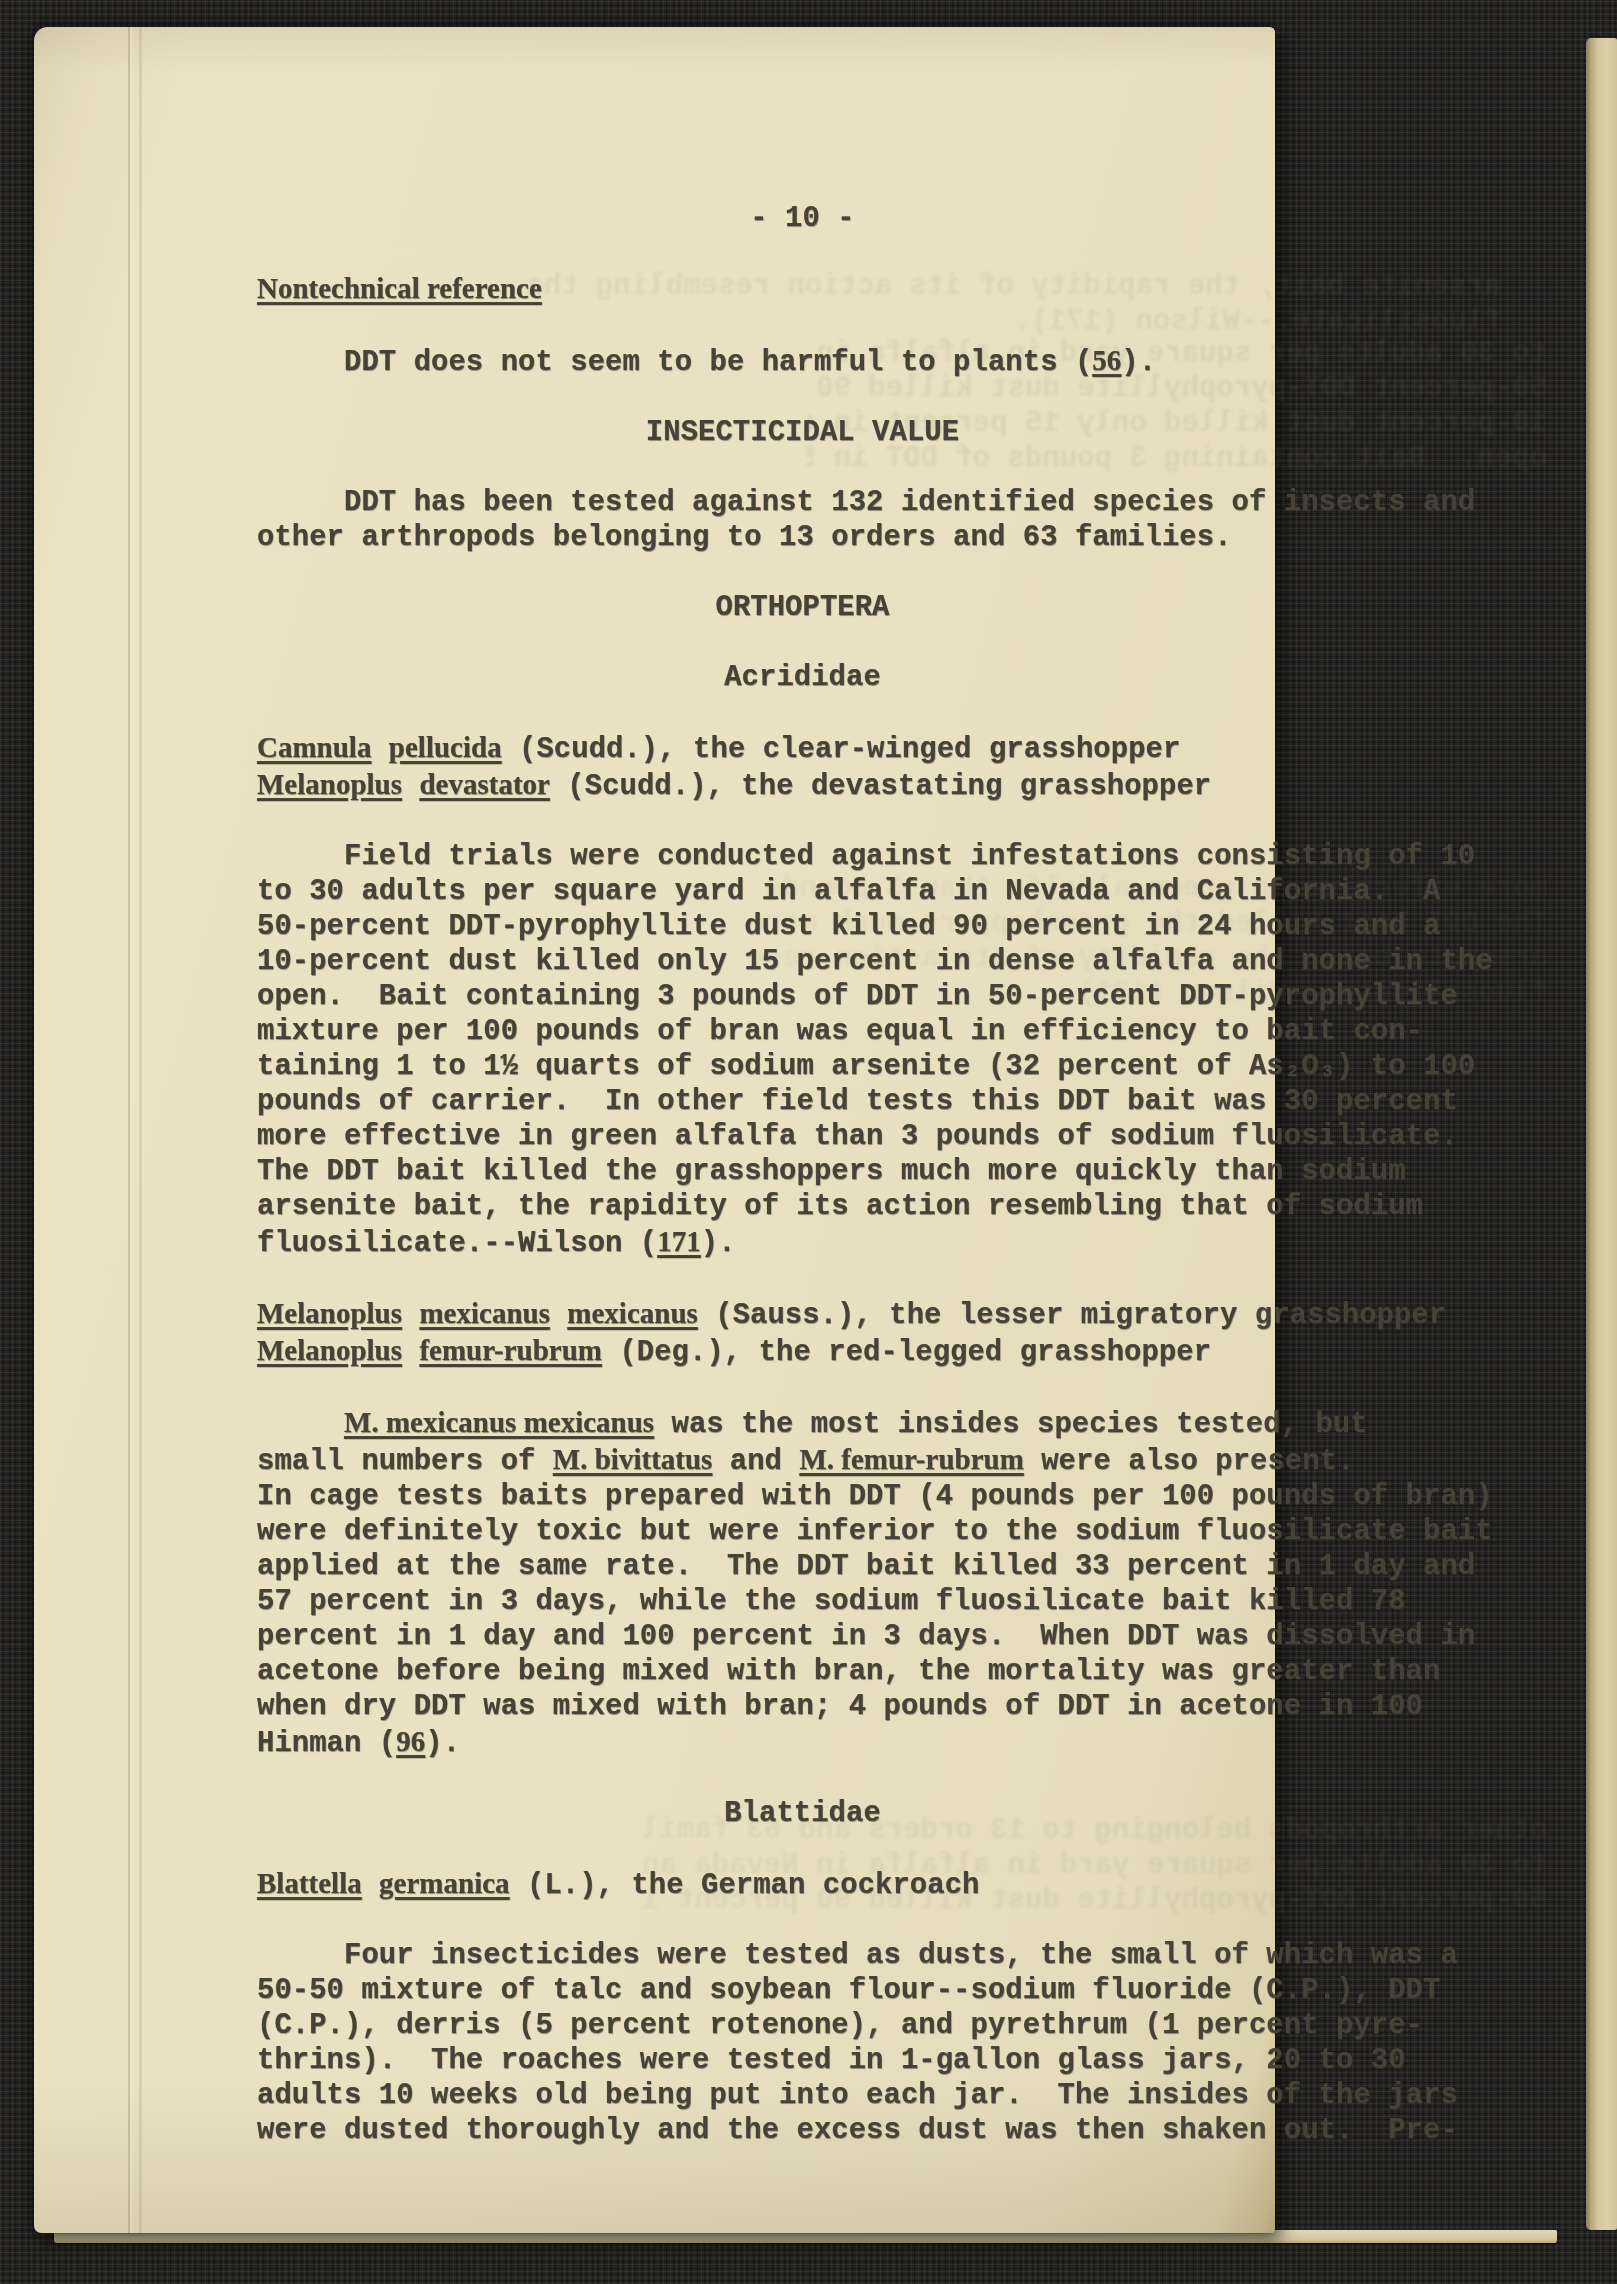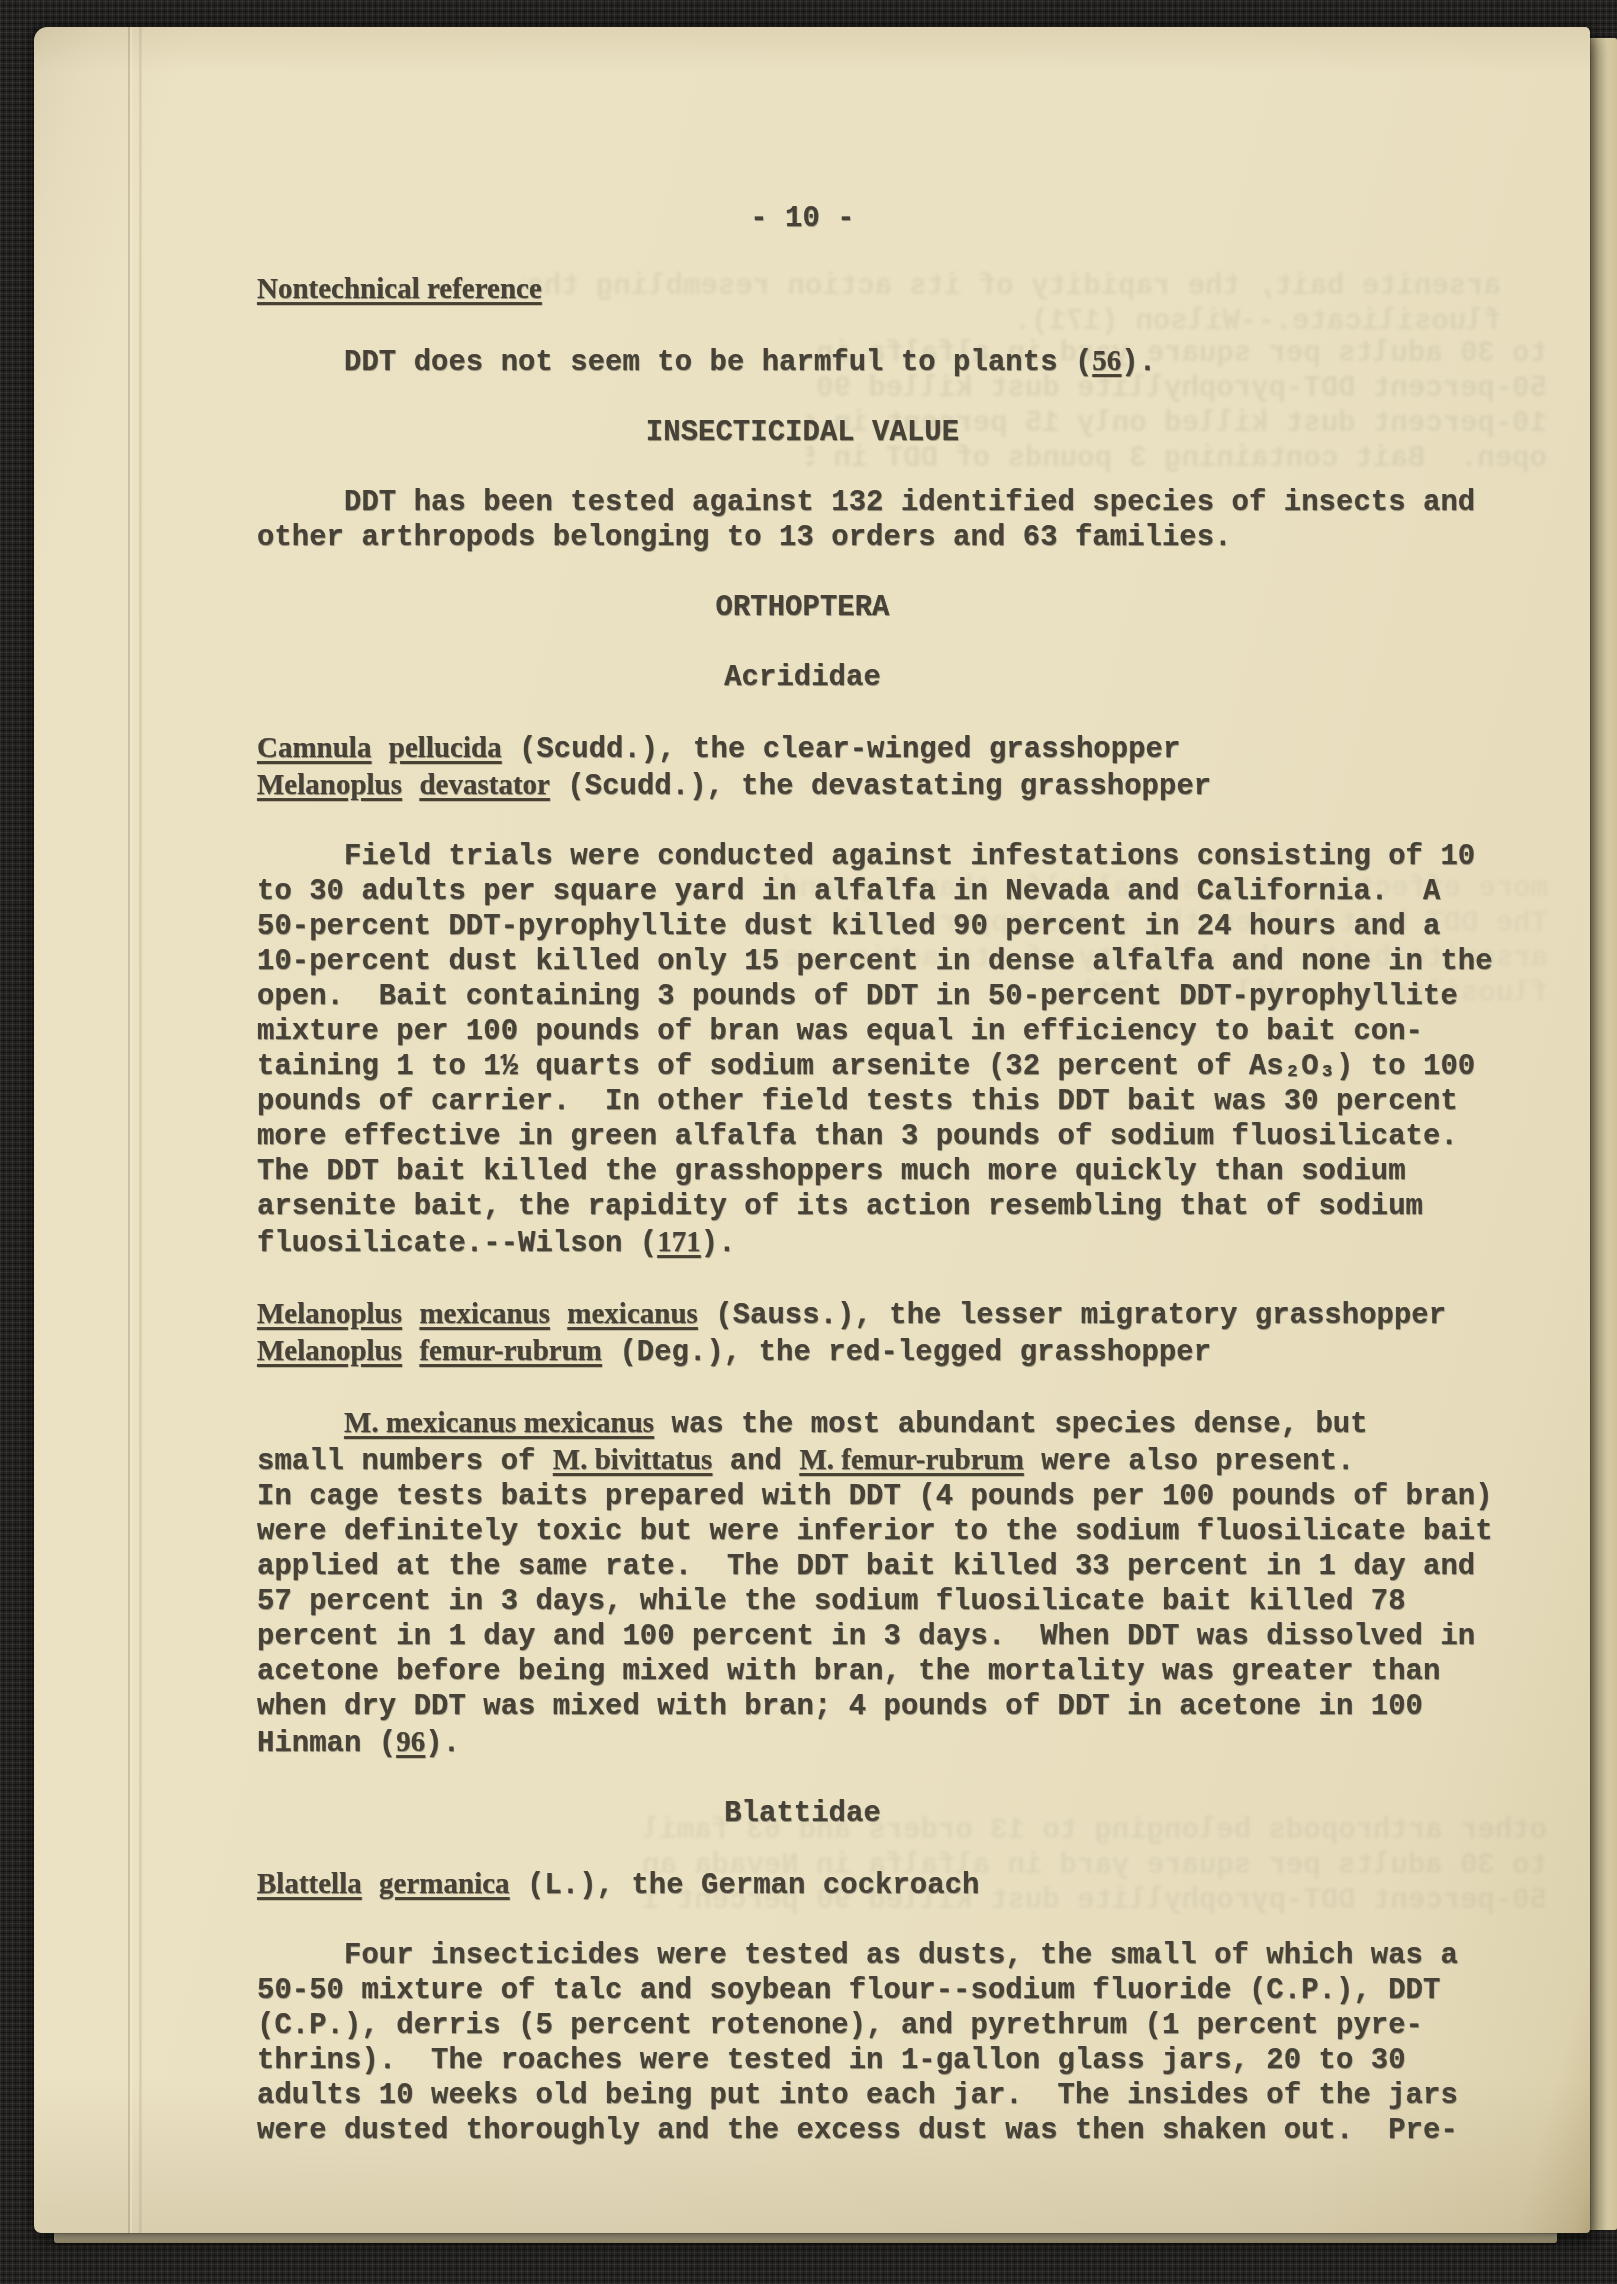--- a/index.html
+++ b/index.html
@@ -16,21 +16,21 @@
       repeating-linear-gradient(90deg, rgba(255,255,255,.05) 0 1px, rgba(0,0,0,0) 1px 3.1px, rgba(0,0,0,.28) 3.1px 4.1px, rgba(0,0,0,0) 4.1px 6.2px);
   }
   
   .next-page-edge{
     position:absolute;right:0;top:38px;width:31px;height:2192px;z-index:1;
     background:linear-gradient(90deg,#877a5b 0,#b3a57e 4.6px,#d5c8a0 12.4px,#dcd0a9 21.6px,#cfc199 31px);
     border-radius:5.1px 2.1px 2.1px 5.1px;
   }
   
   .page{
-    position:absolute;left:34px;top:27px;width:1556px;height:2206px;z-index:2;
+    position:absolute;left:34px;top:27px;width:1241px;height:2206px;z-index:2;
     border-radius:13.4px 5.1px 4.1px 7.2px;
     background:
       linear-gradient(180deg, rgba(120,100,60,.10) 0, rgba(120,100,60,0) 46px, rgba(120,100,60,0) 93%, rgba(110,90,55,.14) 100%),
       linear-gradient(105deg,#d7cfb2 0,#ded5b6 13.4px,#e6dcbd 62px,#ebe2c3 154px,#eae1c2 55%,#e6dcbc 86%,#ddd2ae 96.5%,#cdbf96 99.2%,#bfb088 100%);
     box-shadow:0 0 0 0.5px rgba(0,0,0,.25), 5.1px 8.2px 17.5px rgba(0,0,0,.55), -2.1px -2.1px 7.2px rgba(0,0,0,.30);
   }
   
   .crease{
     position:absolute;left:94px;top:0;bottom:0;width:17.5px;pointer-events:none;
     background:
@@ -109,21 +109,21 @@
         <div class="line"><span>taining 1 to 1½ quarts of sodium arsenite (32 percent of As₂O₃) to 100</span></div>
         <div class="line"><span>pounds of carrier.  In other field tests this DDT bait was 30 percent</span></div>
         <div class="line"><span>more effective in green alfalfa than 3 pounds of sodium fluosilicate.</span></div>
         <div class="line"><span>The DDT bait killed the grasshoppers much more quickly than sodium</span></div>
         <div class="line"><span>arsenite bait, the rapidity of its action resembling that of sodium</span></div>
         <div class="line"><span>fluosilicate.--Wilson (</span><span class="u">171</span><span>).</span></div>
         <div class="line blank"> </div>
         <div class="line"><span class="u">Melanoplus</span><span> </span><span class="u">mexicanus</span><span> </span><span class="u">mexicanus</span><span> (Sauss.), the lesser migratory grasshopper</span></div>
         <div class="line"><span class="u">Melanoplus</span><span> </span><span class="u">femur-rubrum</span><span> (Deg.), the red-legged grasshopper</span></div>
         <div class="line blank"> </div>
-        <div class="line"><span>     </span><span class="u">M. mexicanus mexicanus</span><span> was the most abundant species dense, but</span></div>
+        <div class="line"><span>     </span><span class="u">M. mexicanus mexicanus</span><span> was the most insides species tested, but</span></div>
         <div class="line"><span>small numbers of </span><span class="u">M. bivittatus</span><span> and </span><span class="u">M. femur-rubrum</span><span> were also present.</span></div>
         <div class="line"><span>In cage tests baits prepared with DDT (4 pounds per 100 pounds of bran)</span></div>
         <div class="line"><span>were definitely toxic but were inferior to the sodium fluosilicate bait</span></div>
         <div class="line"><span>applied at the same rate.  The DDT bait killed 33 percent in 1 day and</span></div>
         <div class="line"><span>57 percent in 3 days, while the sodium fluosilicate bait killed 78</span></div>
         <div class="line"><span>percent in 1 day and 100 percent in 3 days.  When DDT was dissolved in</span></div>
         <div class="line"><span>acetone before being mixed with bran, the mortality was greater than</span></div>
         <div class="line"><span>when dry DDT was mixed with bran; 4 pounds of DDT in acetone in 100</span></div>
         <div class="line"><span>Hinman (</span><span class="u">96</span><span>).</span></div>
         <div class="line blank"> </div>

